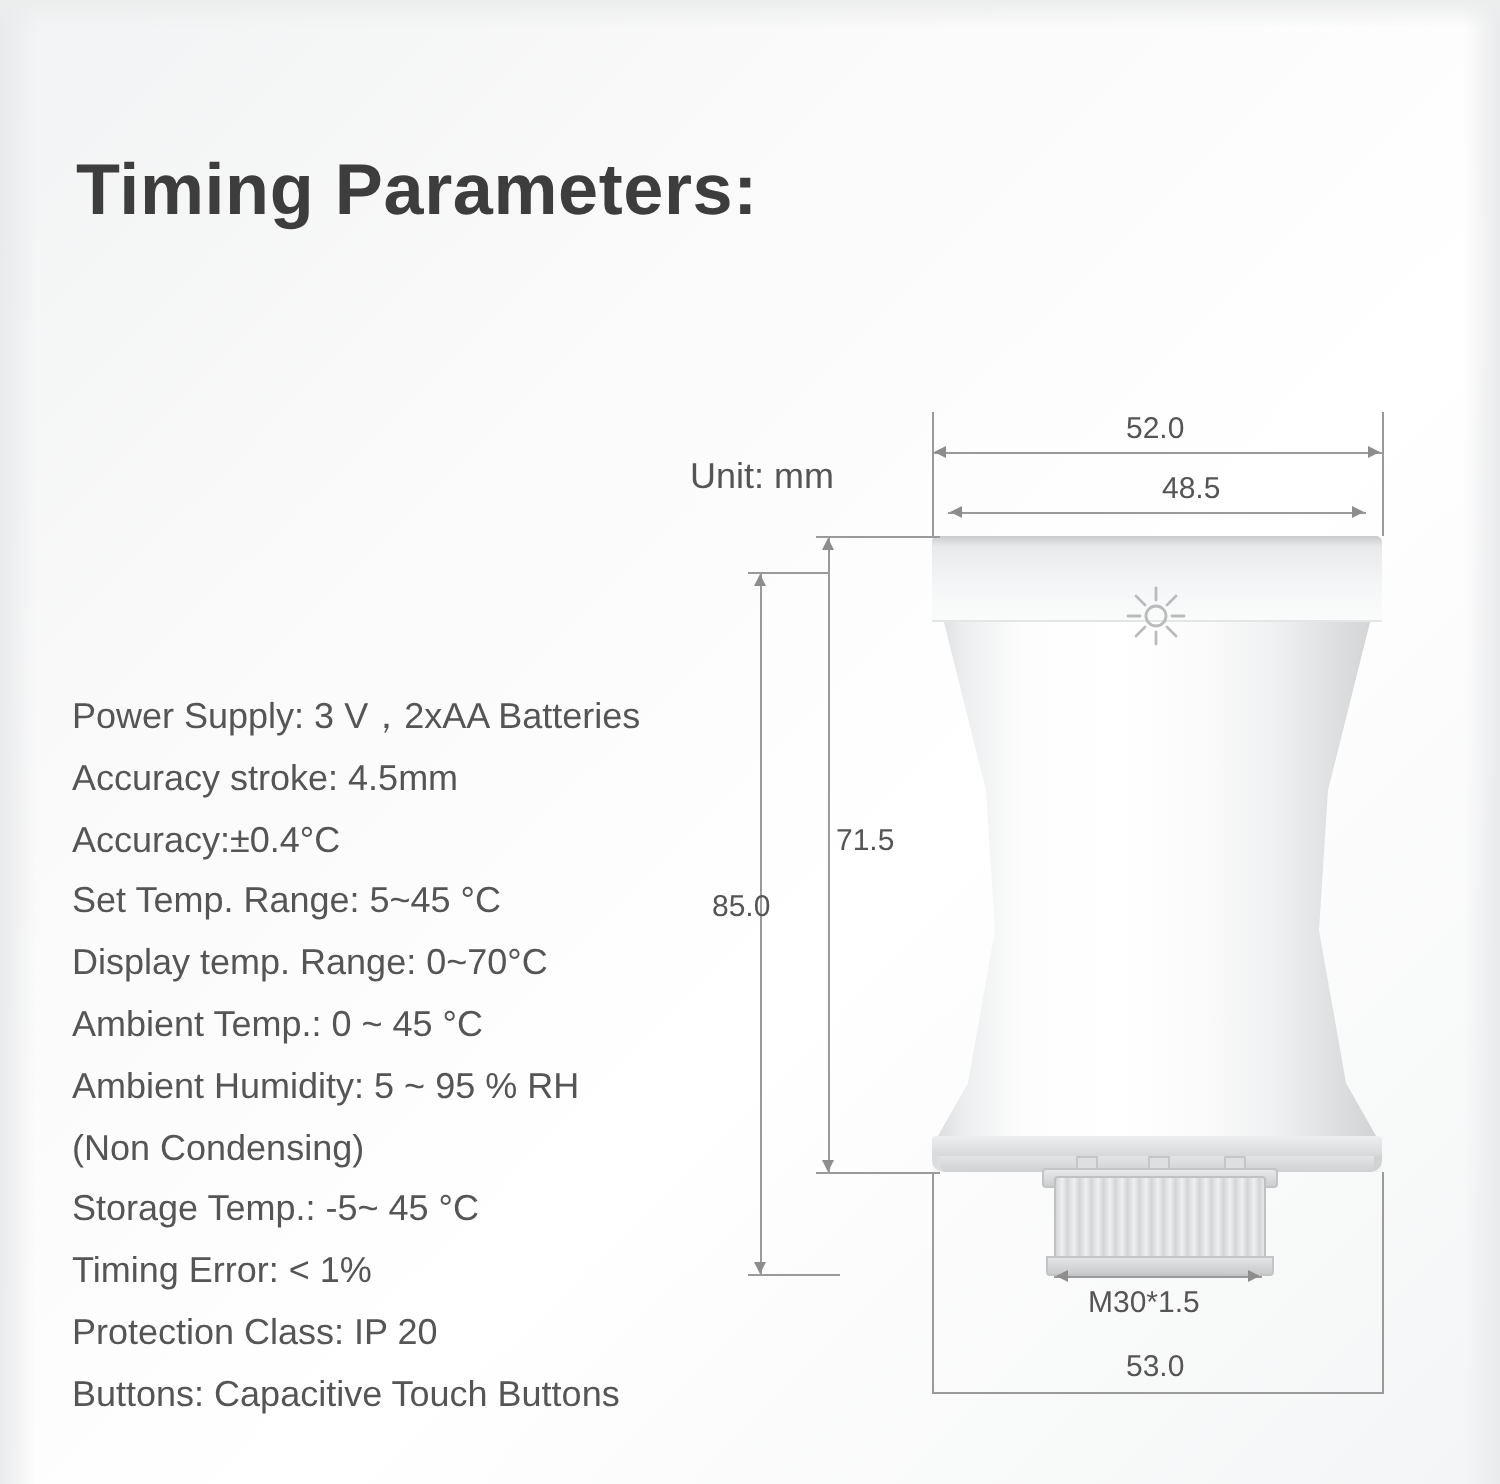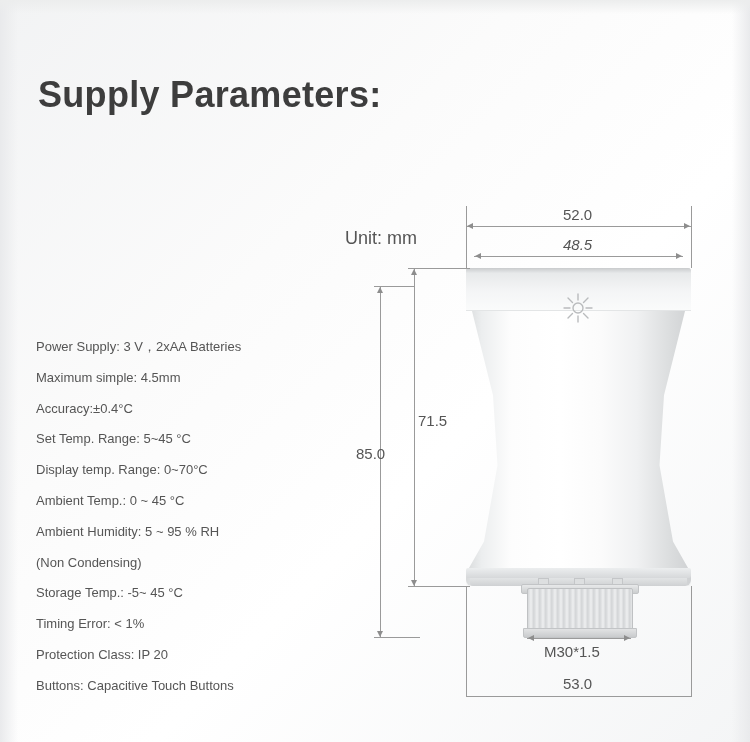--- a/index.html
+++ b/index.html
@@ -64,23 +64,23 @@
     position: absolute;
     left: 345px;
     top: 228px;
     font-size: 18px;
     color: #555555;
   }
 
   .specs {
     position: absolute;
     left: 36px;
-    top: 332px;
+    top: 343px;
     width: 350px;
-    font-size: 13px;
+    font-size: 18px;
     line-height: 30.8px;
     color: #555555;
   }
   .specs div { white-space: pre; }
 
   
   .drawing {
     position: absolute;
     left: 360px;
     top: 200px;
@@ -215,28 +215,28 @@
   }
 </style>
 </head>
 <body>
 
 <div class="page">
   <div class="edge-left"></div>
   <div class="edge-right"></div>
   <div class="edge-top"></div>
 
-  <div class="title">Supply Parameters:</div>
+  <div class="title">Timing Parameters:</div>
 
 
   <div class="unit-label">Unit: mm</div>
 
   <div class="specs">
     <div>Power Supply: 3 V，2xAA Batteries</div>
-    <div>Maximum simple: 4.5mm</div>
+    <div>Accuracy stroke: 4.5mm</div>
     <div>Accuracy:±0.4°C</div>
     <div>Set Temp. Range: 5~45 °C</div>
     <div>Display temp. Range: 0~70°C</div>
     <div>Ambient Temp.: 0 ~ 45 °C</div>
     <div>Ambient Humidity: 5 ~ 95 % RH</div>
     <div>(Non Condensing)</div>
     <div>Storage Temp.: -5~ 45 °C</div>
     <div>Timing Error: &lt; 1%</div>
     <div>Protection Class: IP 20</div>
     <div>Buttons: Capacitive Touch Buttons</div>
@@ -276,21 +276,21 @@
     <div class="dim-line v" style="left:106px; top:6px; height:62px;"></div>
     <div class="dim-line v" style="left:331px; top:6px; height:62px;"></div>
     <div class="dim-line h" style="left:106px; top:26px; width:225px;"></div>
     <div class="arrow arr-l" style="left:107px; top:23px;"></div>
     <div class="arrow arr-r" style="left:324px; top:23px;"></div>
     <div class="dim-text" style="left:203px; top:6px;">52.0</div>
 
     <div class="dim-line h" style="left:114px; top:56px; width:209px;"></div>
     <div class="arrow arr-l" style="left:115px; top:53px;"></div>
     <div class="arrow arr-r" style="left:316px; top:53px;"></div>
-    <div class="dim-text" style="left:203px; top:36px;font-style:italic;">48.5</div>
+    <div class="dim-text" style="left:221px; top:36px;">48.5</div>
 
     <div class="dim-line h" style="left:48px; top:68px; width:62px;"></div>
     <div class="dim-line h" style="left:48px; top:386px; width:62px;"></div>
     <div class="dim-line v" style="left:54px; top:68px; height:318px;"></div>
     <div class="arrow arr-u" style="left:51px; top:69px;"></div>
     <div class="arrow arr-d" style="left:51px; top:380px;"></div>
     <div class="dim-text" style="left:58px; top:212px;">71.5</div>
 
     <div class="dim-line h" style="left:14px; top:86px; width:40px;"></div>
     <div class="dim-line h" style="left:14px; top:437px; width:46px;"></div>

